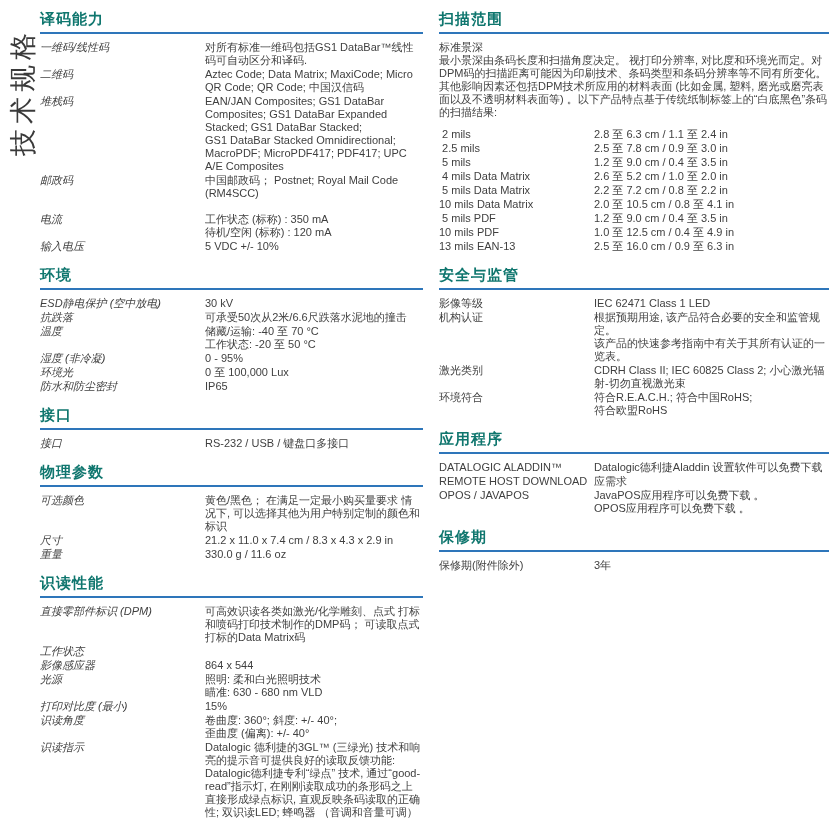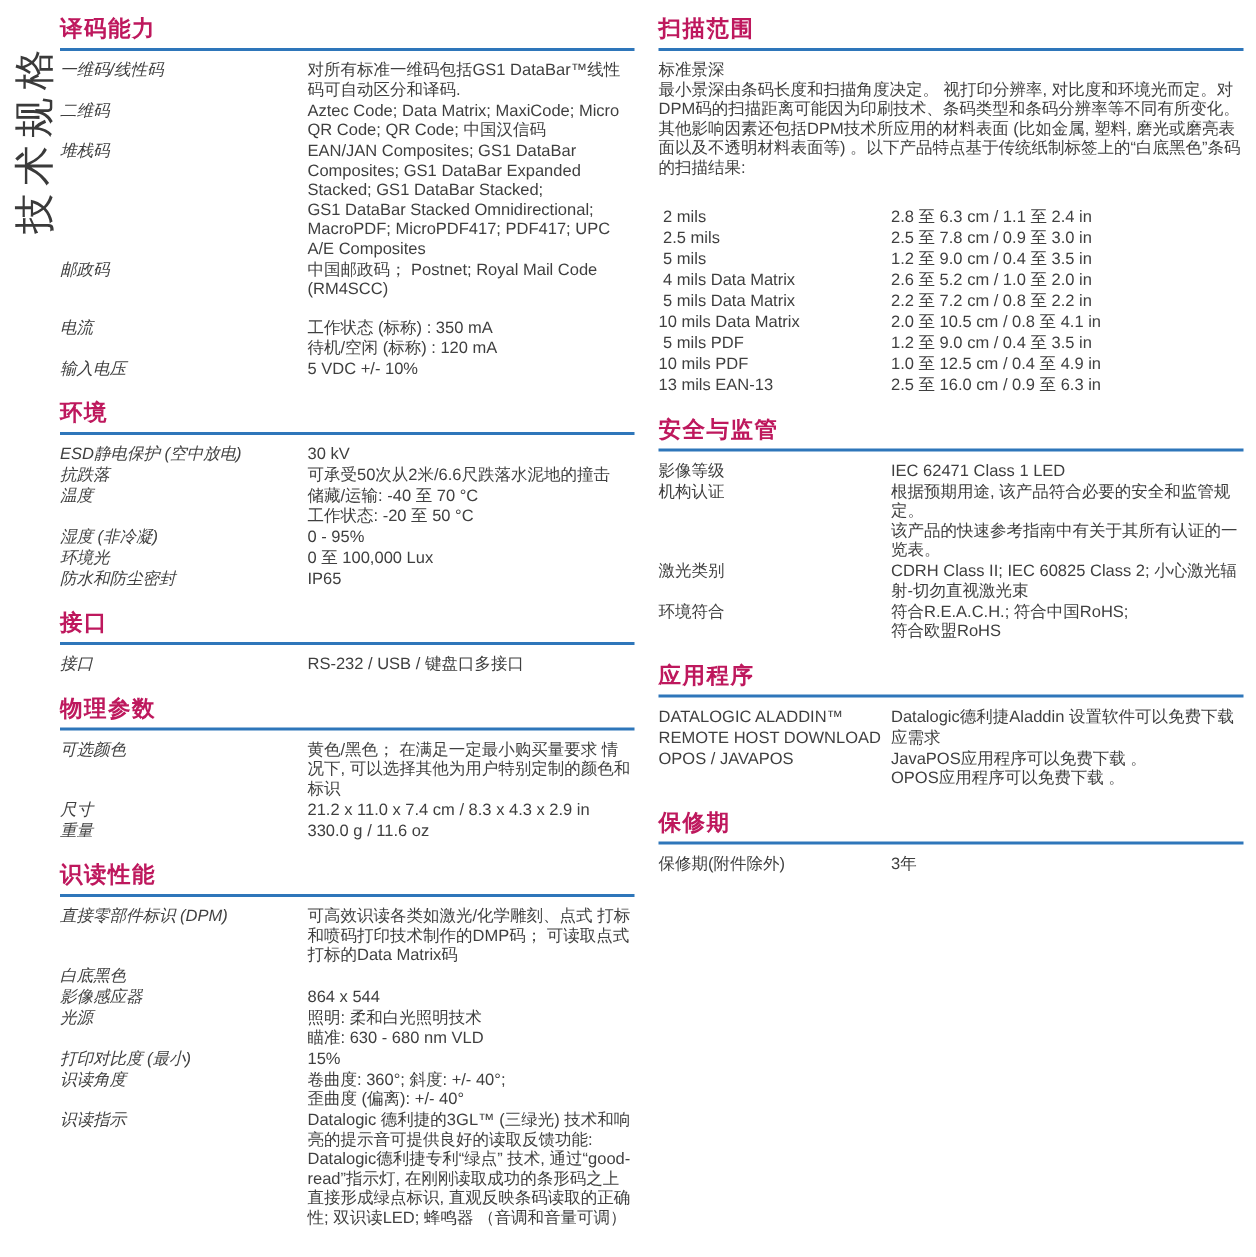--- a/index.html
+++ b/index.html
@@ -34,33 +34,33 @@
     width: 837px;
     padding: 10px 8px 0 40px;
     gap: 16px;
   }
   .col { min-width: 0; }
   .col-left  { width: 383px; flex: none; }
   .col-right { flex: 1; }
   .section { margin: 0; }
   .section + .section { margin-top: 13px; }
   .section-title {
-    color: #be185d;
+    color: #0f766e;
     font-weight: bold;
     font-size: 15px;
     letter-spacing: 1px;
     padding-bottom: 3px;
     border-bottom: 2px solid #2e76ba;
     margin-bottom: 7px;
   }
   .section-intro {
     font-size: 11px;
     line-height: 13px;
     white-space: pre-line;
-    margin-bottom: 20px;
+    margin-bottom: 9px;
   }
   .row {
     display: flex;
     font-size: 11px;
     line-height: 13px;
     margin-bottom: 1px;
   }
   .row-label {
     flex: none;
     white-space: pre-wrap;
@@ -163,21 +163,21 @@
           <div class="row-value">330.0 g / 11.6 oz</div>
         </div>
       </div>
       <div class="section">
         <div class="section-title">识读性能</div>
         <div class="row">
           <div class="row-label">直接零部件标识 (DPM)</div>
           <div class="row-value">可高效识读各类如激光/化学雕刻、点式 打标和喷码打印技术制作的DMP码； 可读取点式打标的Data Matrix码</div>
         </div>
         <div class="row">
-          <div class="row-label">白底黑色</div>
+          <div class="row-label">工作状态</div>
         </div>
         <div class="row">
           <div class="row-label">影像感应器</div>
           <div class="row-value">864 x 544</div>
         </div>
         <div class="row">
           <div class="row-label">光源</div>
           <div class="row-value">照明: 柔和白光照明技术
 瞄准: 630 - 680 nm VLD</div>
         </div>

